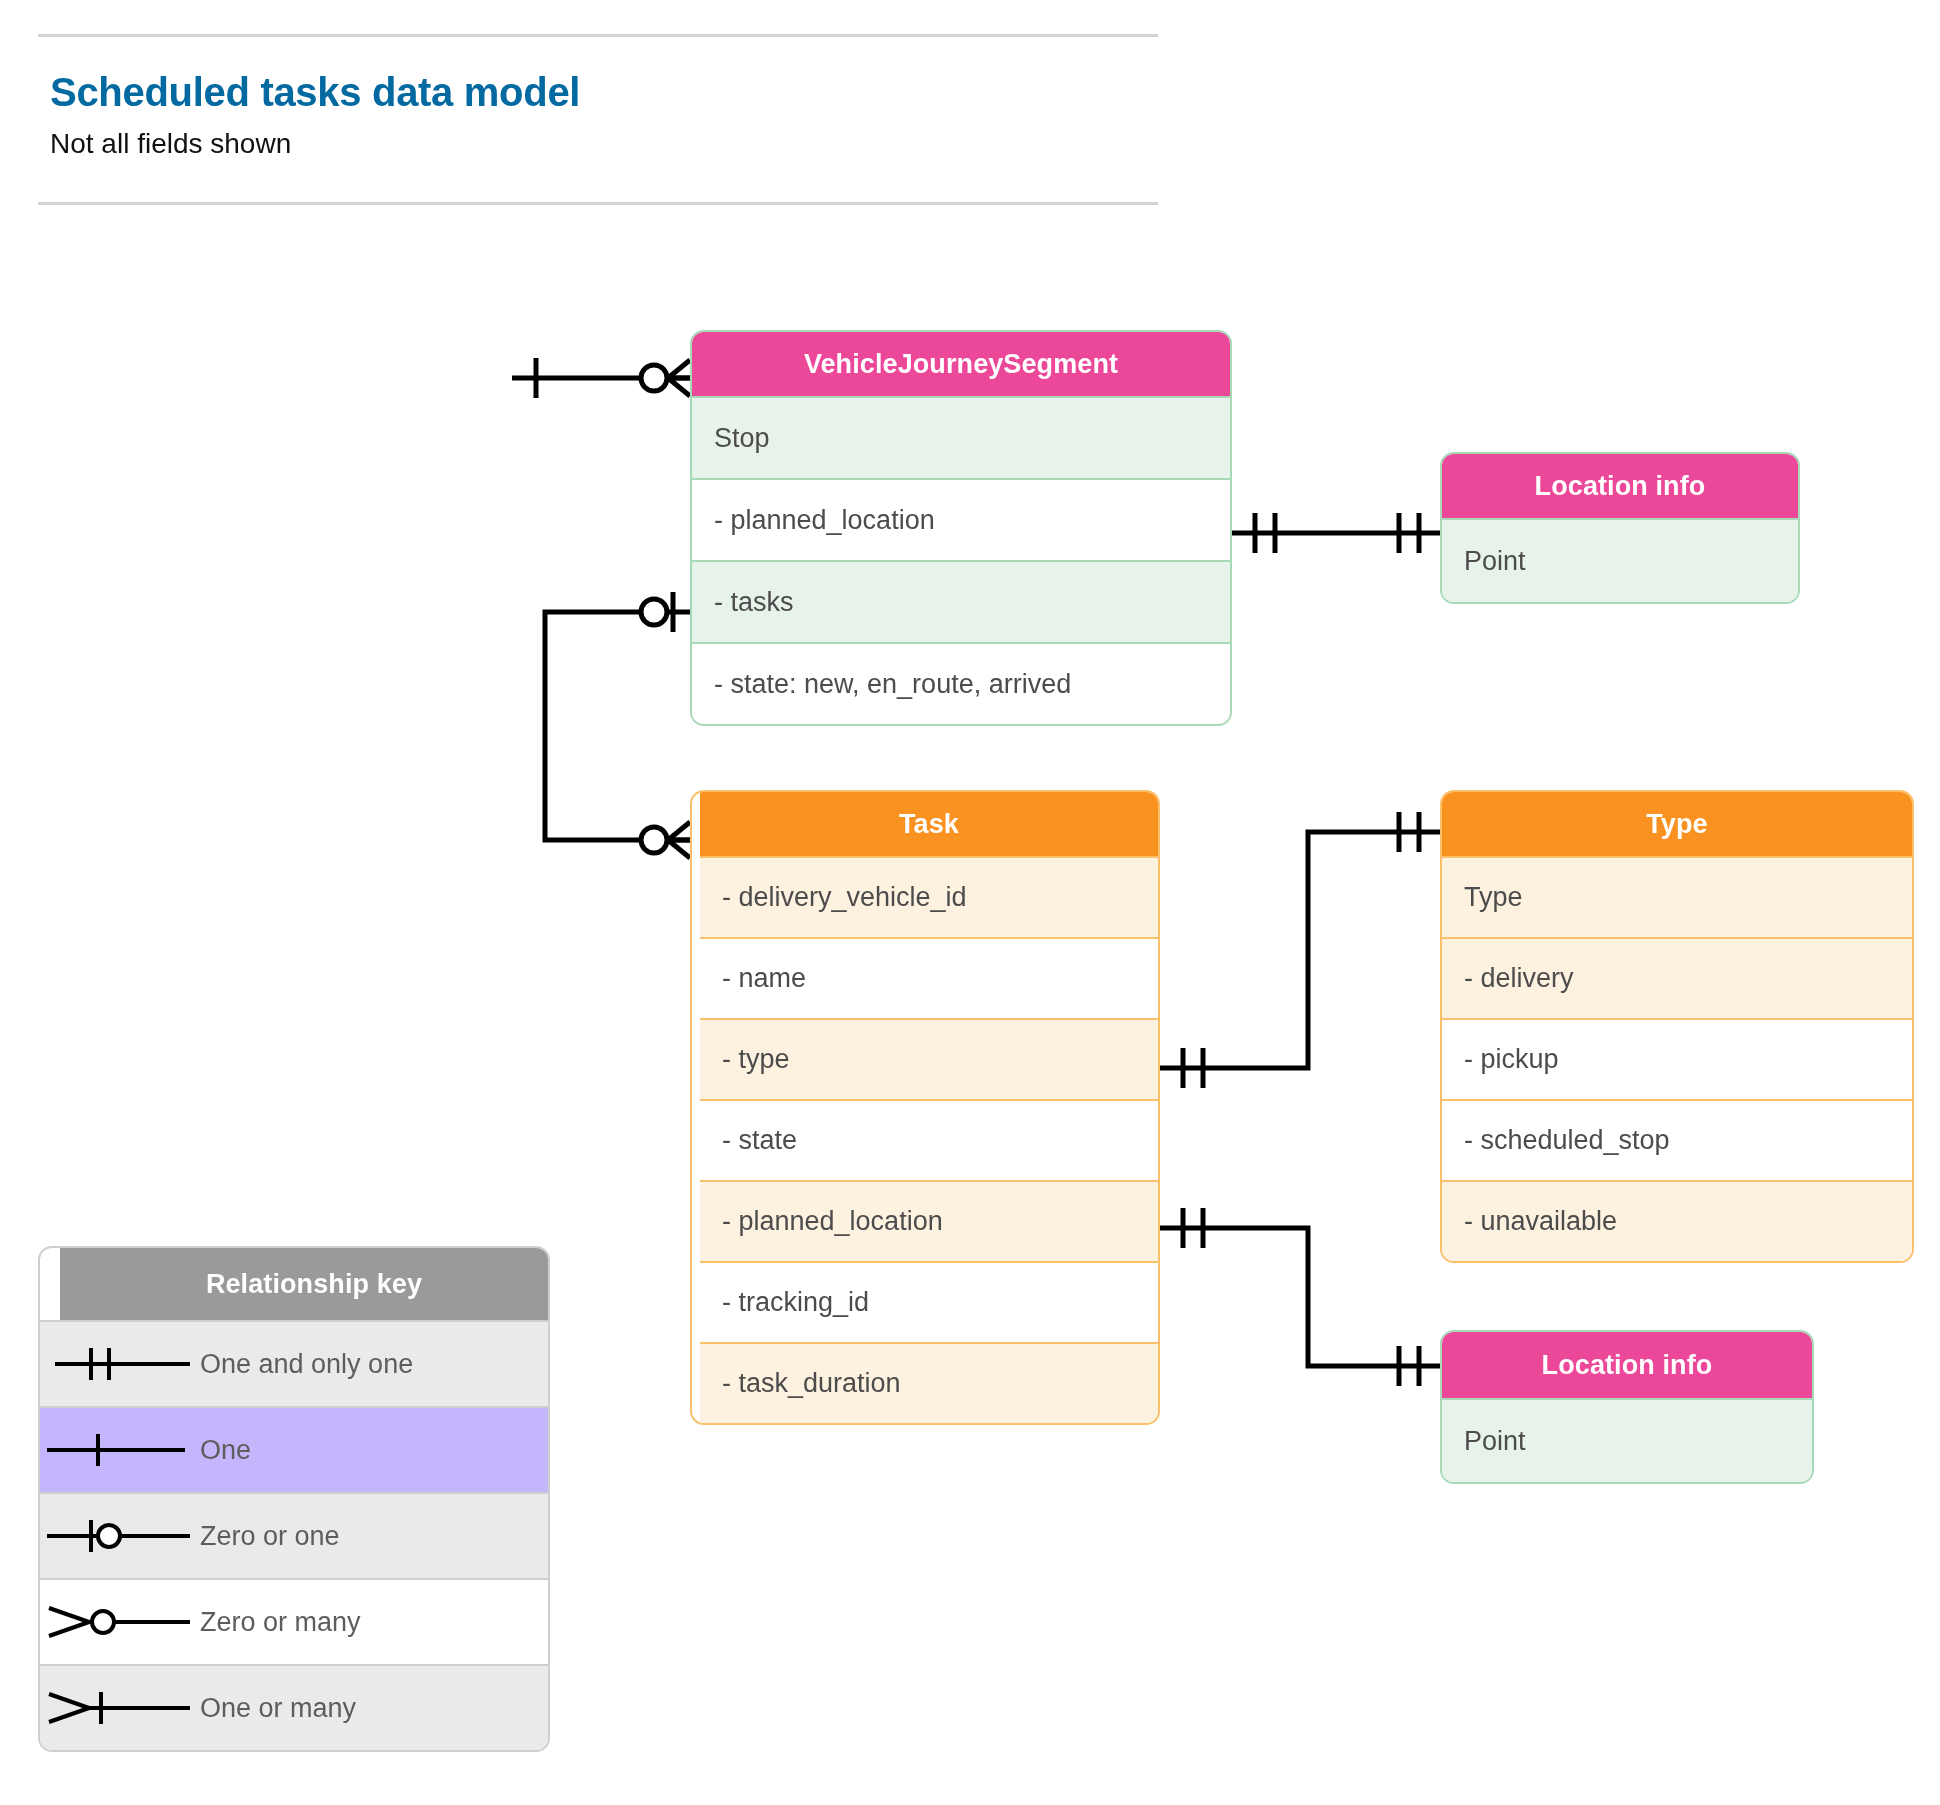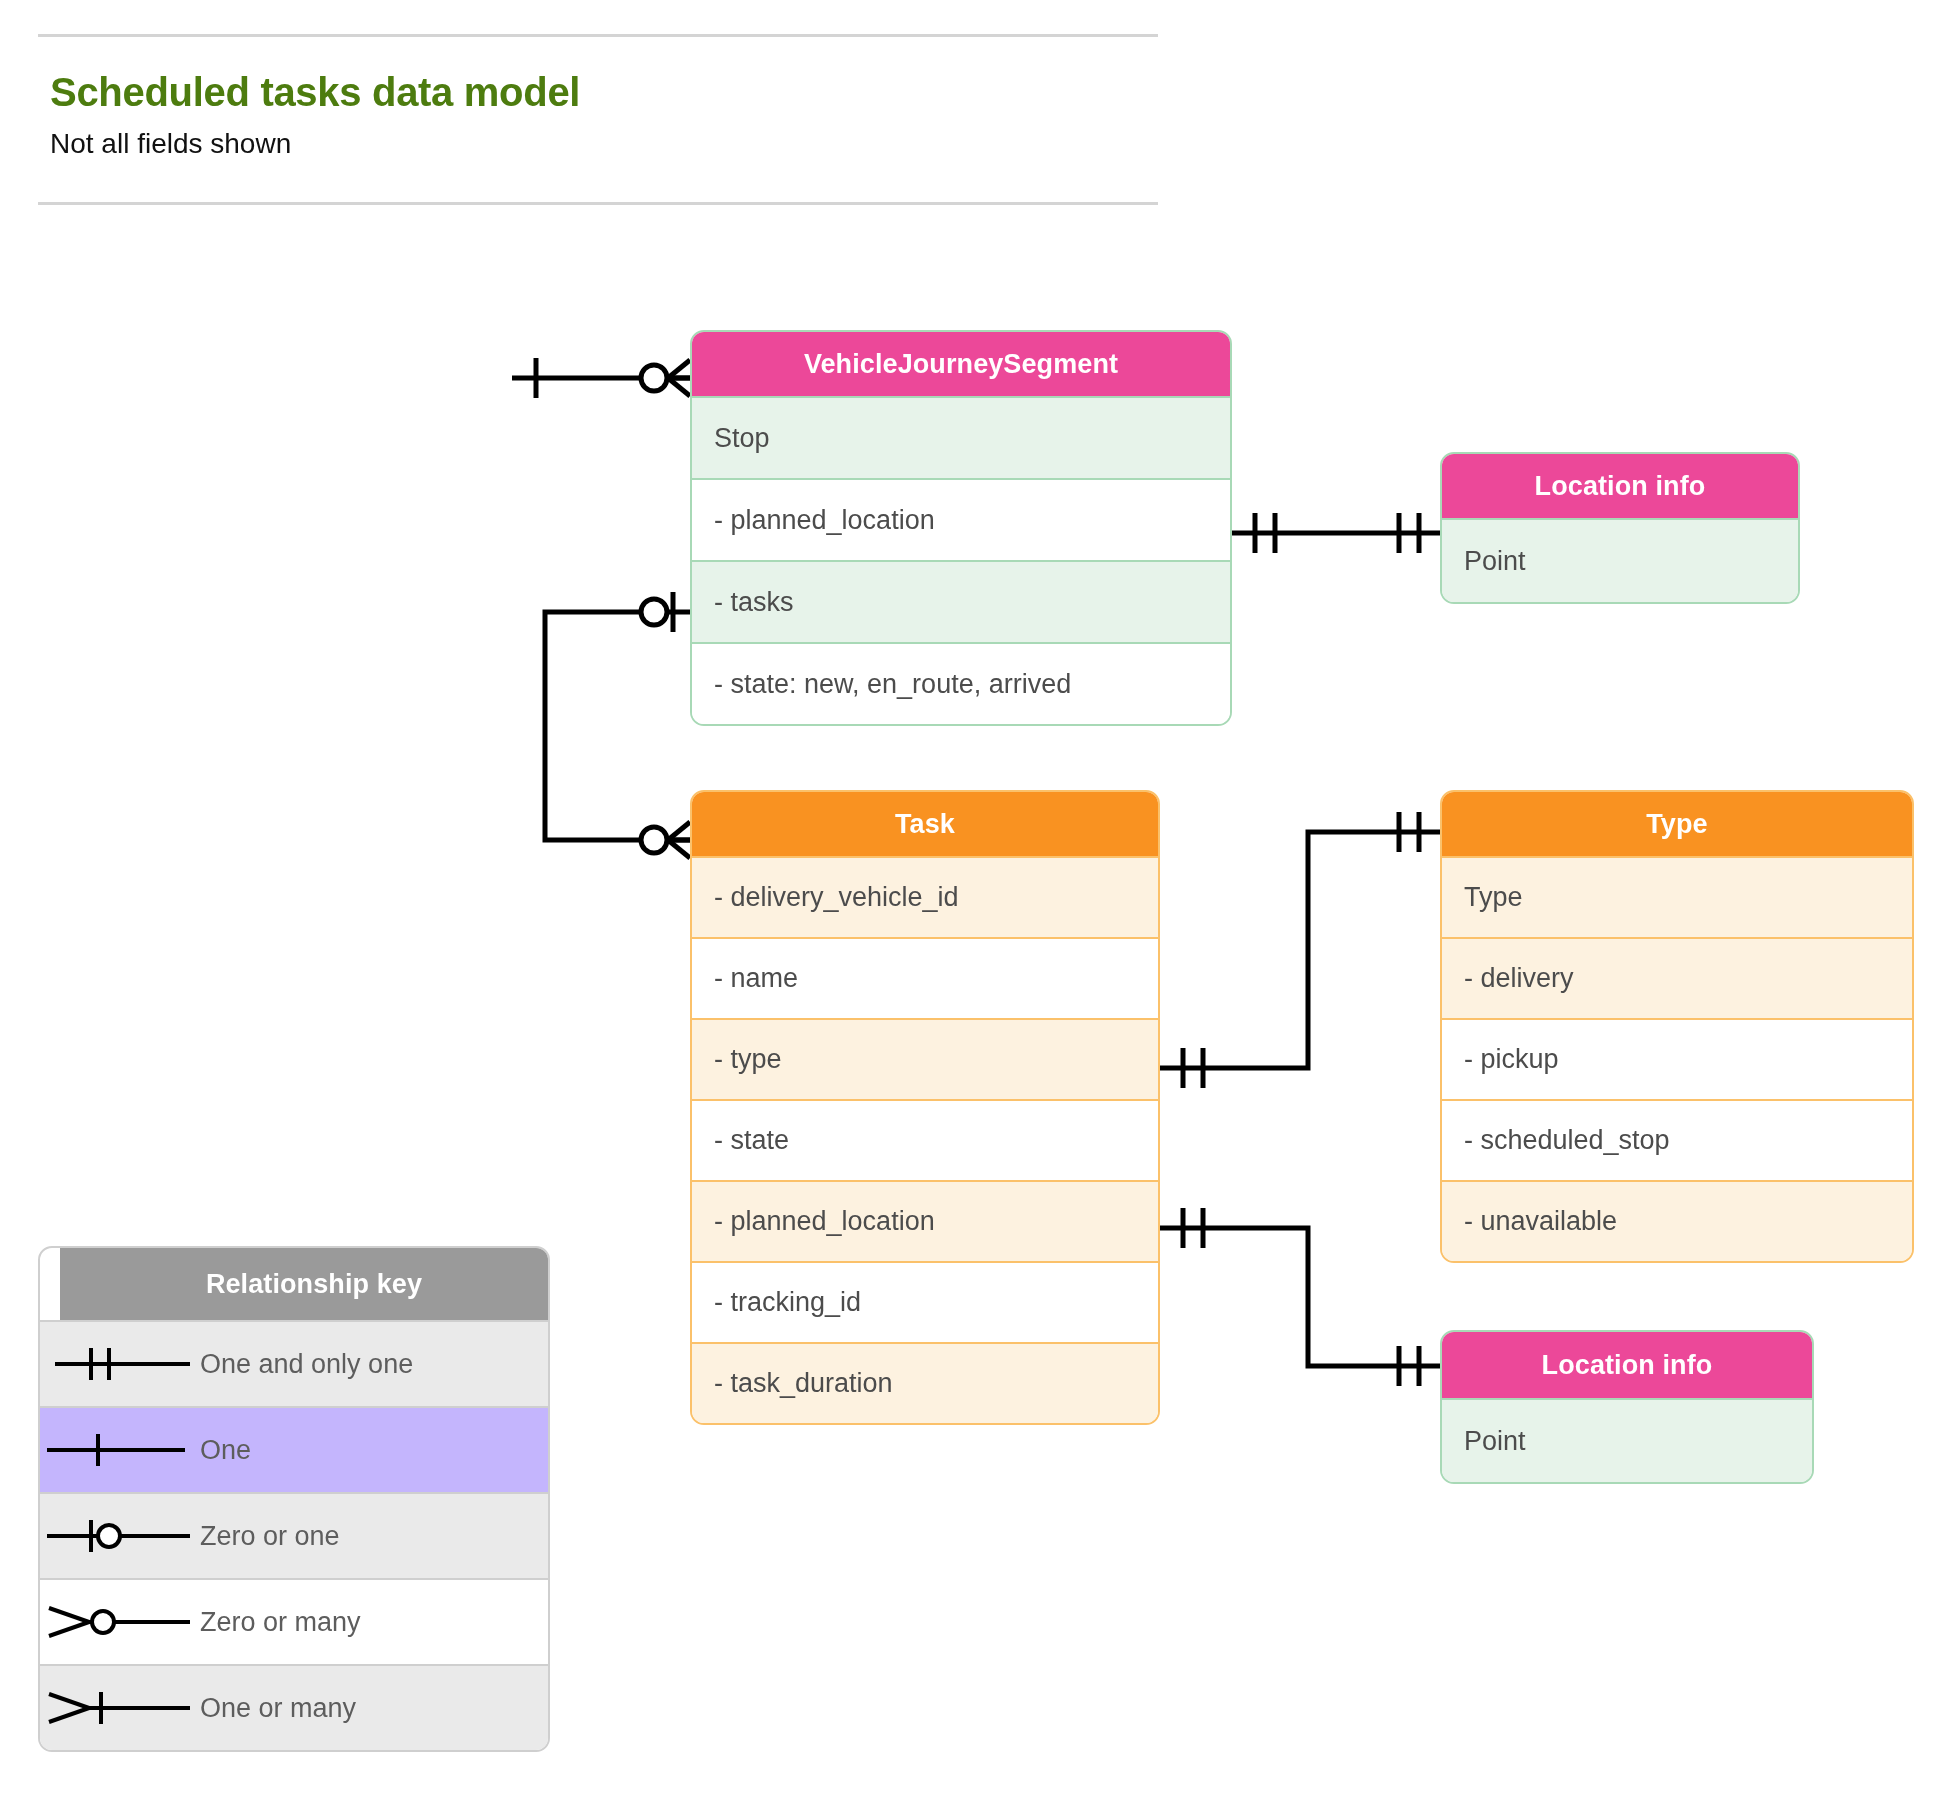--- a/index.html
+++ b/index.html
@@ -29,21 +29,21 @@
   }
   #hdr-rule-top  { top: 34px; }
   #hdr-rule-bot  { top: 202px; }
 
   #page-title {
     position: absolute;
     left: 50px;
     top: 70px;
     font-size: 40px;
     font-weight: 700;
-    color: #4d7c0f;
+    color: #0369a1;
     letter-spacing: -0.3px;
     white-space: nowrap;
   }
   #page-subtitle {
     position: absolute;
     left: 50px;
     top: 128px;
     font-size: 28px;
     font-weight: 400;
     color: #111111;
@@ -190,21 +190,21 @@
     <div class="erow plain" style="height:82px;">-  planned_location</div>
     <div class="erow alt" style="height:82px;">- tasks</div>
     <div class="erow plain" style="height:82px;">- state: new, en_route, arrived</div>
   </div>
 
   <div class="entity t-green" style="left:1440px; top:452px; width:360px;">
     <div class="ehdr" style="height:64px;">Location info</div>
     <div class="erow alt" style="height:84px;">Point</div>
   </div>
 
-  <div class="entity t-orange" style="left:690px; top:790px; width:470px;">
+  <div class="entity t-orange" style="left:690px; top:790px; width:470px;padding-left:8px;">
     <div class="ehdr" style="height:64px;">Task</div>
     <div class="erow alt" style="height:81px;">- delivery_vehicle_id</div>
     <div class="erow plain" style="height:81px;">- name</div>
     <div class="erow alt" style="height:81px;">- type</div>
     <div class="erow plain" style="height:81px;">- state</div>
     <div class="erow alt" style="height:81px;">- planned_location</div>
     <div class="erow plain" style="height:81px;">- tracking_id</div>
     <div class="erow alt" style="height:81px;">- task_duration</div>
   </div>
 

